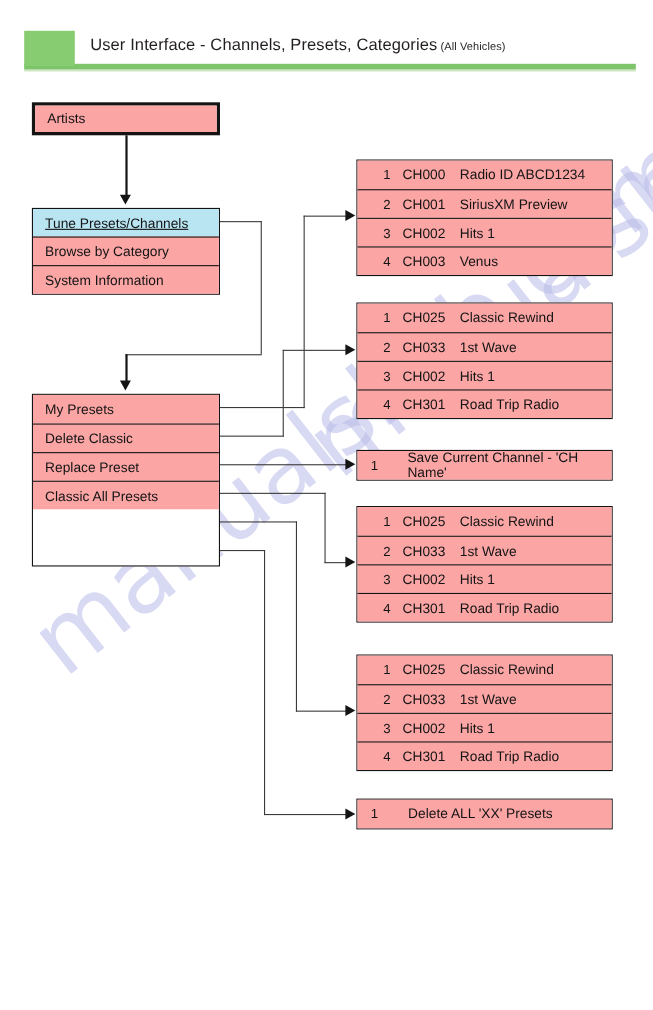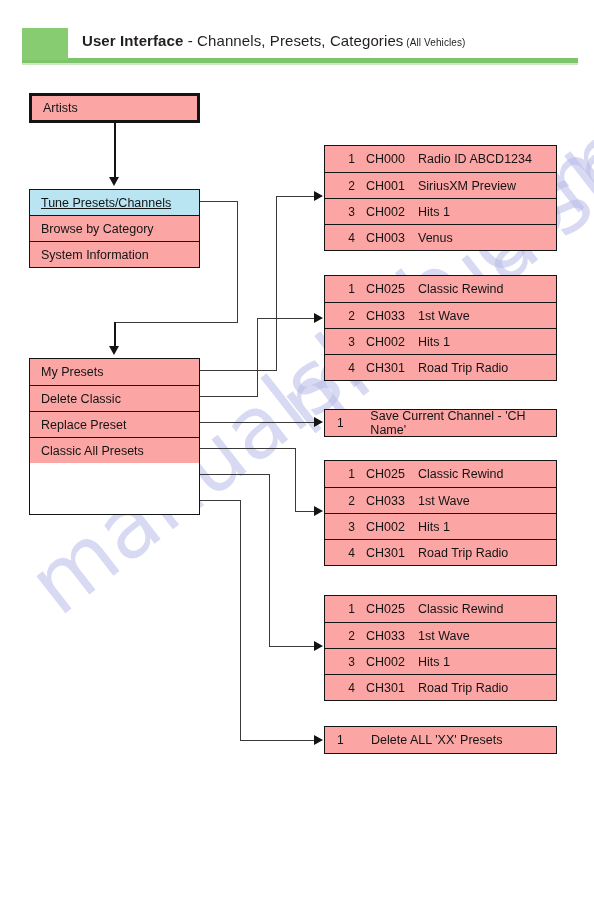--- a/index.html
+++ b/index.html
@@ -30,21 +30,21 @@
     background:#7ec46a;z-index:3;
   }
   .hdr-bar::after{
     content:"";position:absolute;left:0;top:5px;width:100%;height:2px;
     background:#cfe8c4;
   }
   .hdr-title{
     position:absolute;left:82px;top:32px;z-index:5;
     font-size:15px;color:#231f20;letter-spacing:.1px;white-space:nowrap;
   }
-  .hdr-title .b{font-weight:bold;}
+  .hdr-title .b{font-weight:normal;}
   .hdr-title .sub{font-size:10px;}
 
   
   .box{position:absolute;z-index:6;background:#ffffff;box-sizing:border-box;}
   .box.thick{border:3px solid #141414;}
   .box.thin{border:1px solid #141414;}
   .row{
     box-sizing:border-box;display:flex;align-items:center;
     font-size:12.5px;color:#141414;background:#fca5a5;
   }

